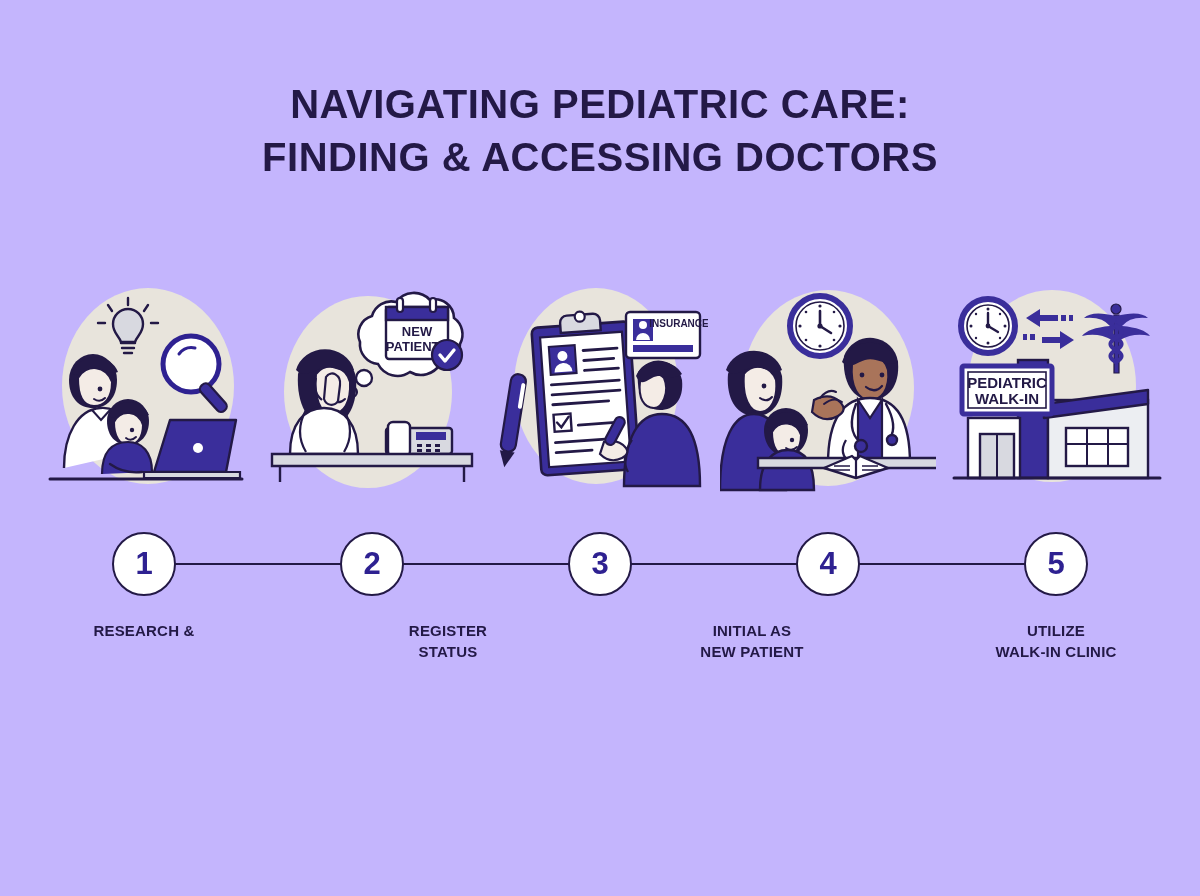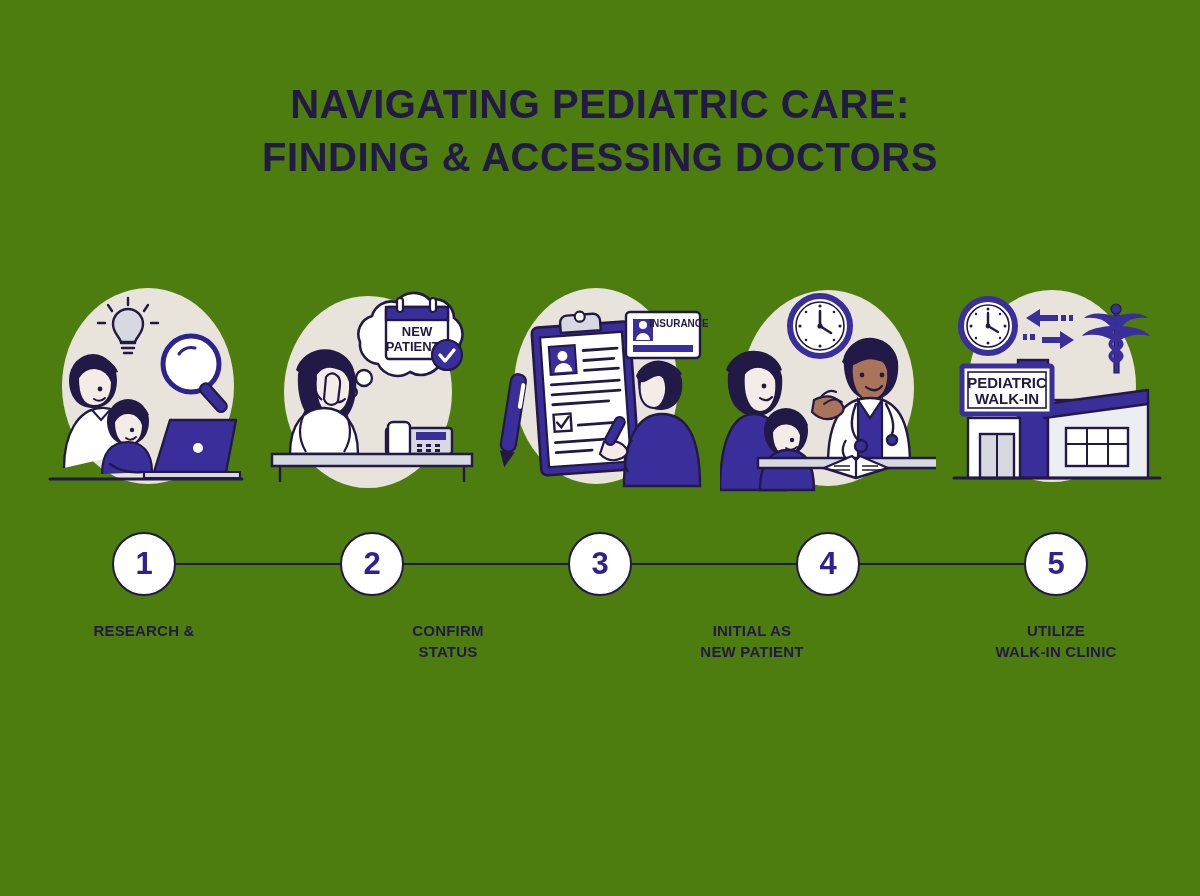--- a/index.html
+++ b/index.html
@@ -9,21 +9,21 @@
     height: 896px;
     background: #ffffff;
     font-family: "Liberation Sans", sans-serif;
     overflow: hidden;
   }
 
   #infographic {
     position: relative;
     width: 1200px;
     height: 896px;
-    background: #4d7c0f;
+    background: #c4b5fd;
   }
 
   
   .title-block {
     position: absolute;
     top: 78px;
     left: 0;
     width: 1200px;
     text-align: center;
   }
@@ -451,21 +451,21 @@
         <div class="step-circle">5</div>
       </div>
     </div>
   </div>
 
   <div class="captions">
     <div class="caption-cell">
       <span class="caption-line">RESEARCH &amp;</span>
     </div>
     <div class="caption-cell">
-      <span class="caption-line">CONFIRM</span>
+      <span class="caption-line">REGISTER</span>
       <span class="caption-line">STATUS</span>
     </div>
     <div class="caption-cell">
       <span class="caption-line">INITIAL AS</span>
       <span class="caption-line">NEW PATIENT</span>
     </div>
     <div class="caption-cell">
       <span class="caption-line">UTILIZE</span>
       <span class="caption-line">WALK-IN CLINIC</span>
     </div>

